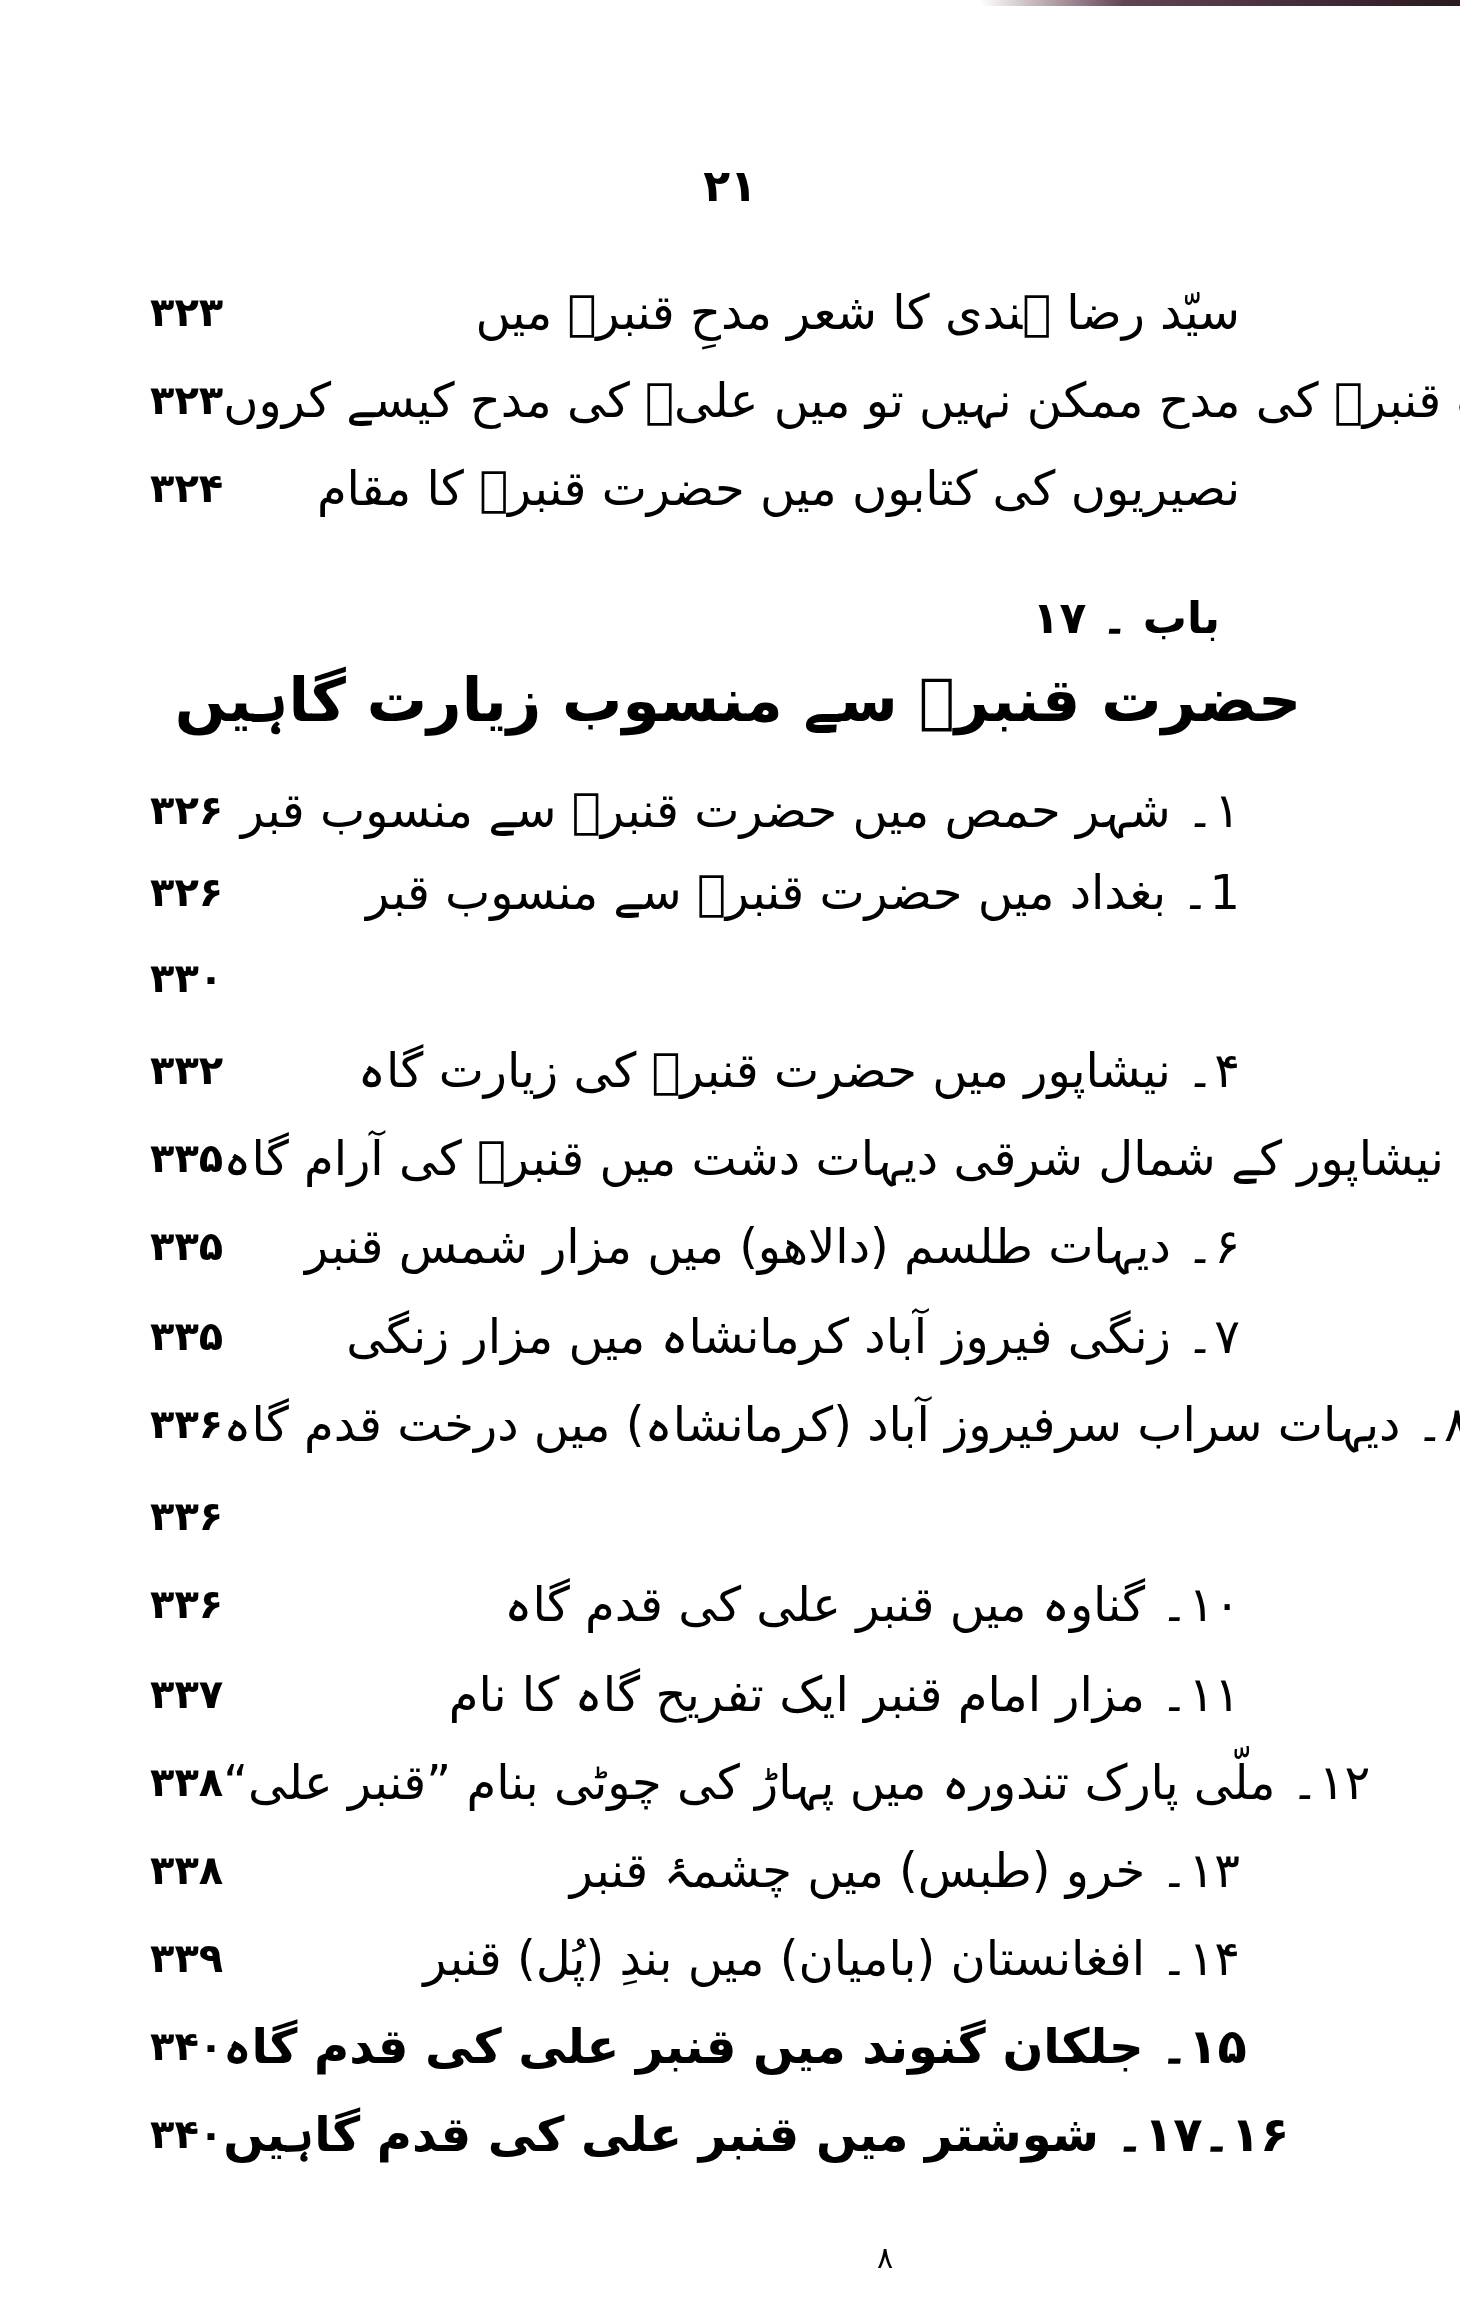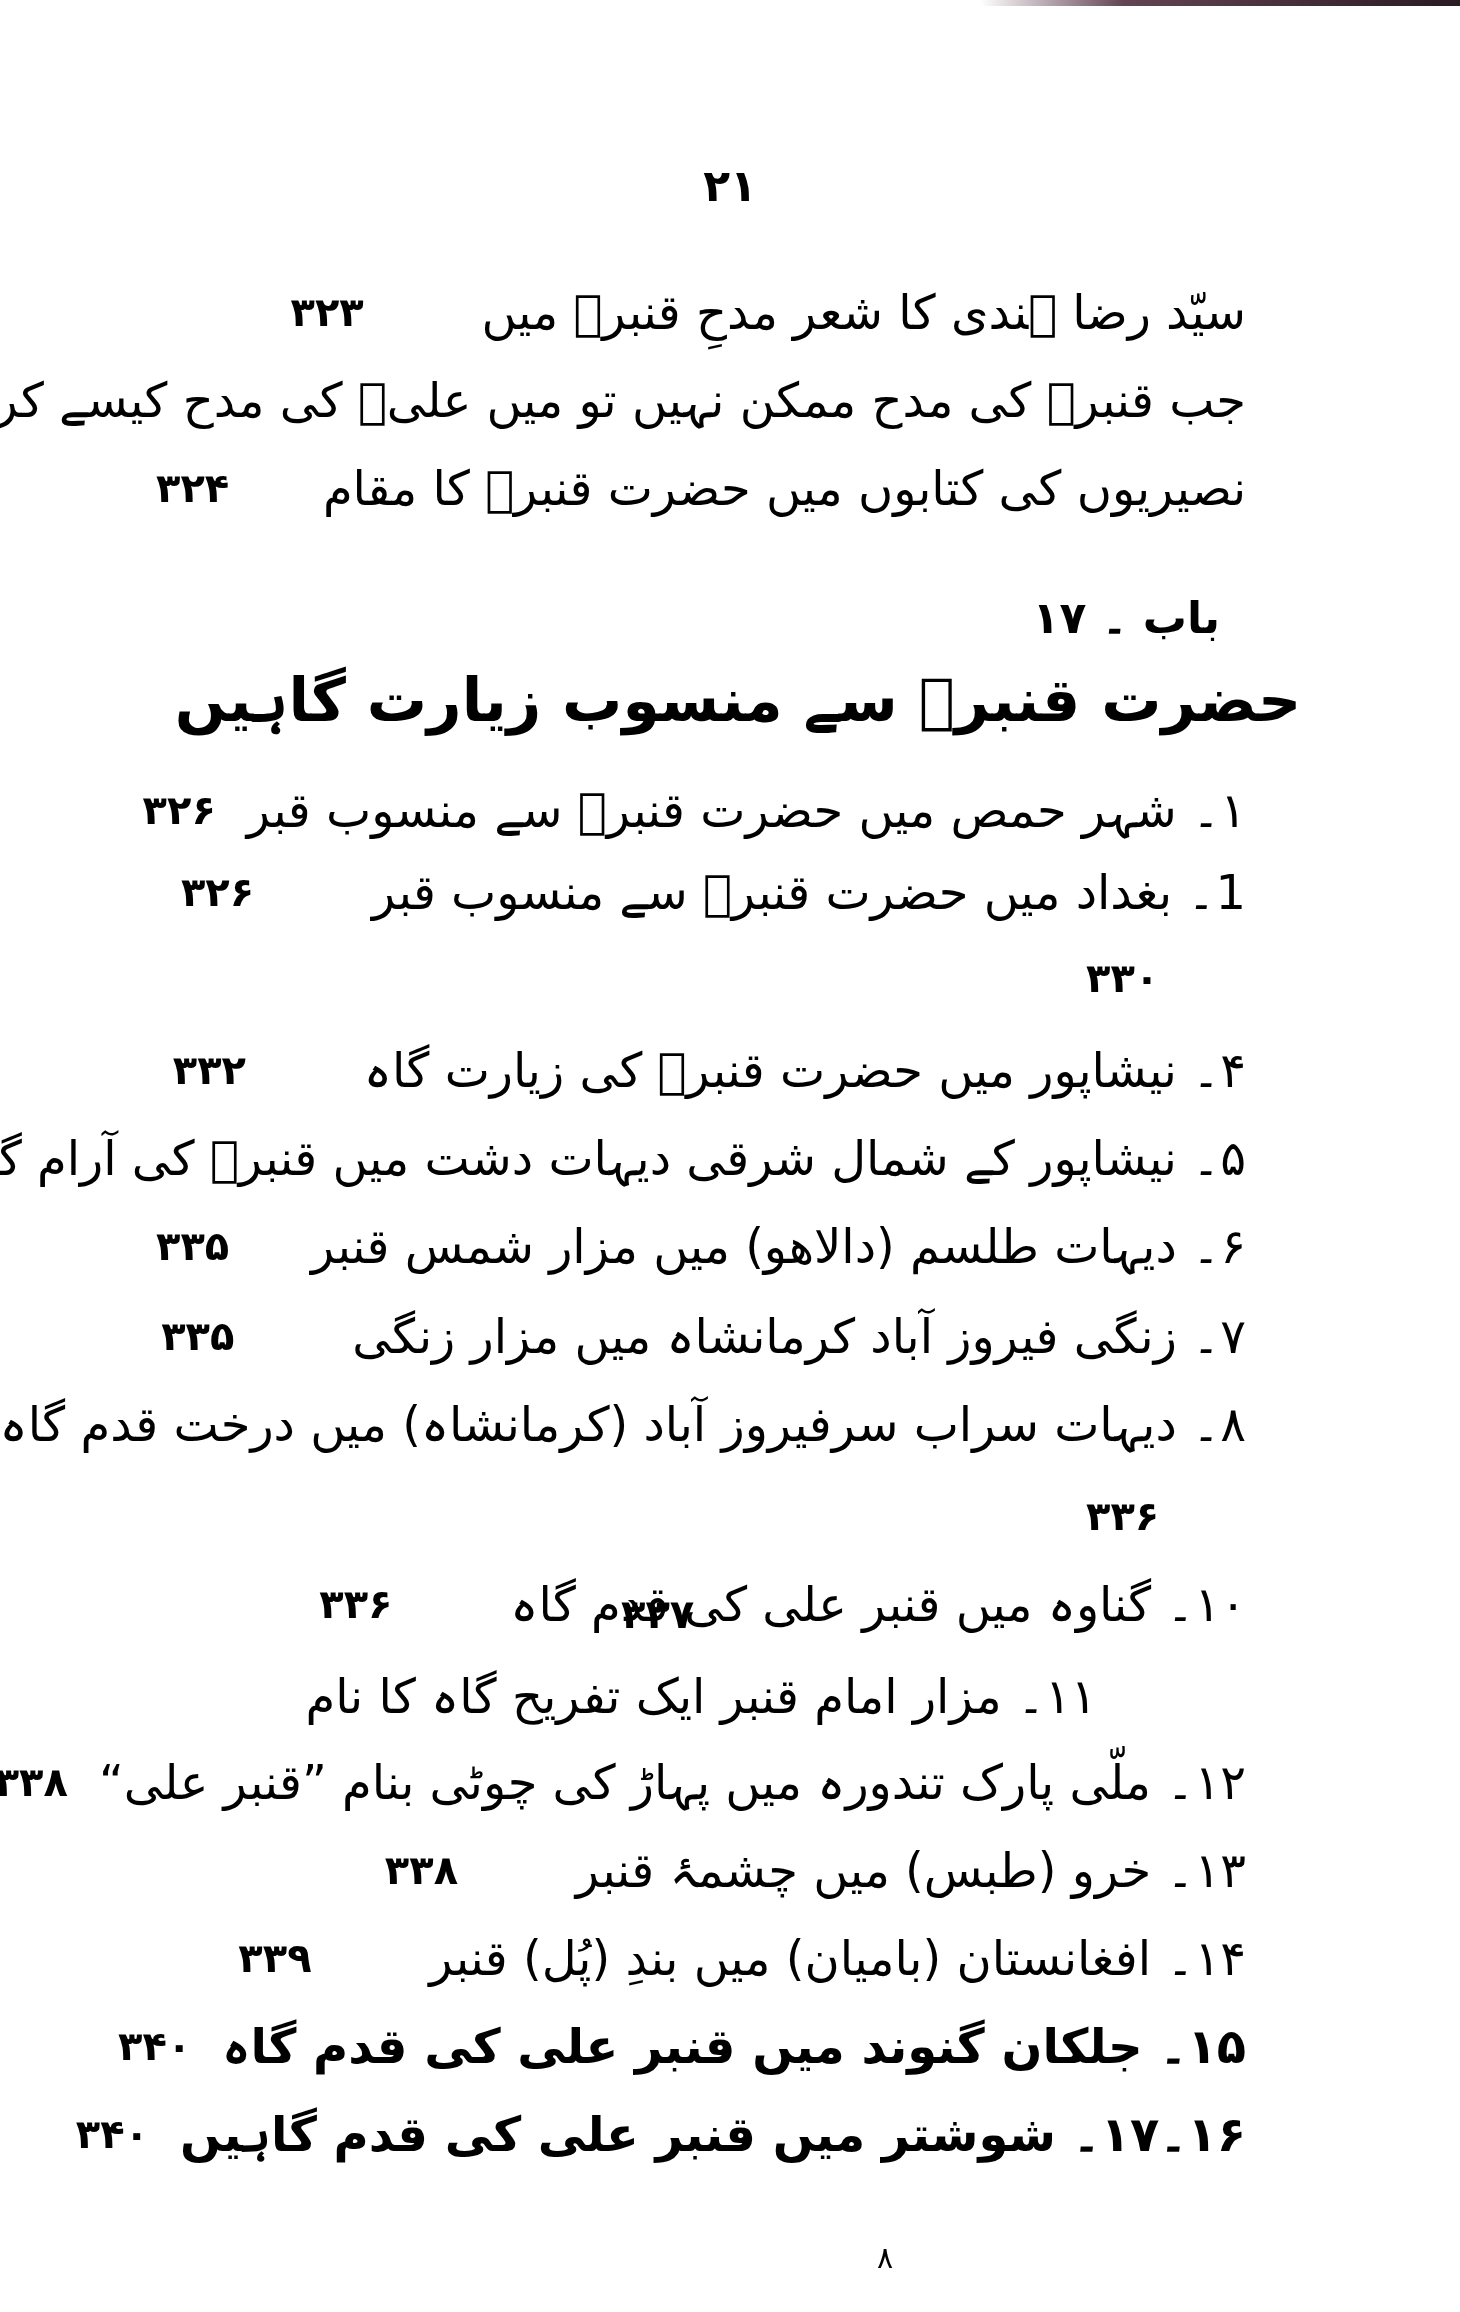--- a/index.html
+++ b/index.html
@@ -1,20 +1,20 @@
 <!DOCTYPE html>
 <html><head>
   <meta charset="utf-8">
   <style>
     html, body { margin: 0; padding: 0; background: #ffffff; }
     body { width: 1460px; height: 2312px; position: relative; overflow: hidden; color: #000; font-family: "DejaVu Sans", sans-serif; }
     .top-smudge { position: absolute; top: 0; right: 0; width: 480px; height: 6px; background: linear-gradient(to right, rgba(60,20,40,0) 0%, rgba(60,20,40,0.8) 30%, #2a1a22 100%); border-radius: 0 0 0 40px; }
     .page-number { position: absolute; top: 160px; left: 0; width: 1460px; text-align: center; font-size: 44px; font-weight: bold; }
     .toc { position: absolute; left: 0; top: 0; width: 1460px; }
-    .row { position: absolute; left: 156px; width: 1090px; height: 60px; display: flex; align-items: center; justify-content: flex-end; direction: ltr; gap: 31px; }
+    .row { position: absolute; left: 150px; width: 1090px; height: 60px; display: flex; align-items: center; justify-content: space-between; direction: ltr; }
     .row .pg { font-size: 40px; font-weight: bold; width: 160px; text-align: left; direction: rtl; unicode-bidi: plaintext; }
     .row .title { font-size: 48px; direction: rtl; text-align: right; white-space: nowrap; font-family: "DejaVu Sans", sans-serif; }
     .row.bold .title { font-weight: bold; }
     .chapter { position: absolute; top: 592px; right: 240px; font-size: 44px; font-weight: bold; direction: rtl; }
     .heading { position: absolute; top: 665px; left: 8px; width: 1460px; text-align: center; font-size: 60px; font-weight: bold; direction: rtl; }
     .footer-mark { position: absolute; top: 2240px; left: 877px; font-size: 30px; }
   </style>
 </head>
 <body>
 
@@ -70,21 +70,21 @@
     <span class="pg">۳۳۶</span>
     <span class="title">۸۔ دیہات سراب سرفیروز آباد (کرمانشاہ) میں درخت قدم گاہ</span>
   </div>
   <div class="row" style="top:1486px;">
     <span class="pg">۳۳۶</span>
   </div>
   <div class="row" style="top:1574px;">
     <span class="pg">۳۳۶</span>
     <span class="title">۱۰۔ گناوہ میں قنبر علی کی قدم گاہ</span>
   </div>
-  <div class="row" style="top:1664px;flex-direction:column;">
+  <div class="row" style="top:1664px;">
     <span class="pg">۳۳۷</span>
     <span class="title">۱۱۔ مزار امام قنبر ایک تفریح گاہ کا نام</span>
   </div>
   <div class="row" style="top:1752px;">
     <span class="pg">۳۳۸</span>
     <span class="title">۱۲۔ ملّی پارک تندورہ میں پہاڑ کی چوٹی بنام ”قنبر علی“</span>
   </div>
   <div class="row" style="top:1840px;">
     <span class="pg">۳۳۸</span>
     <span class="title">۱۳۔ خرو (طبس) میں چشمۂ قنبر</span>

